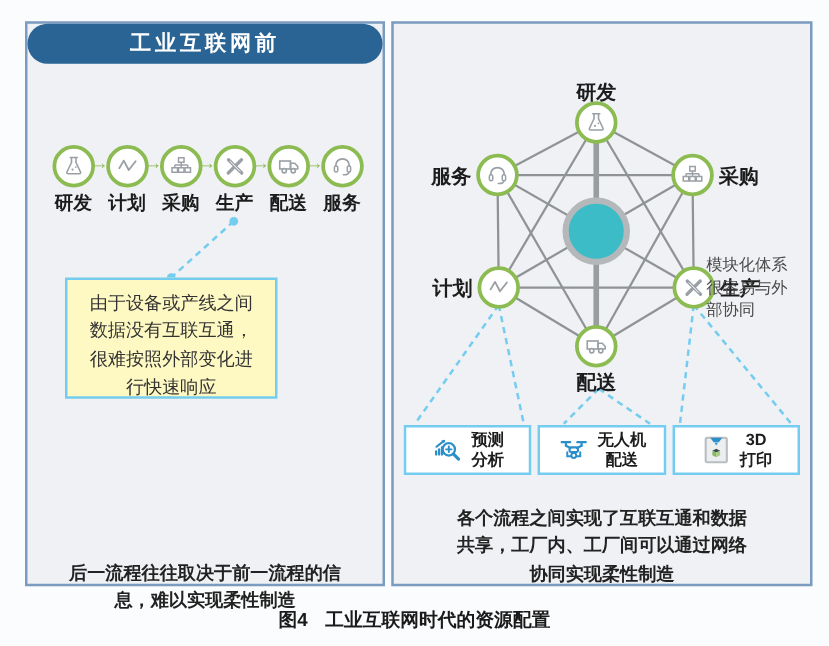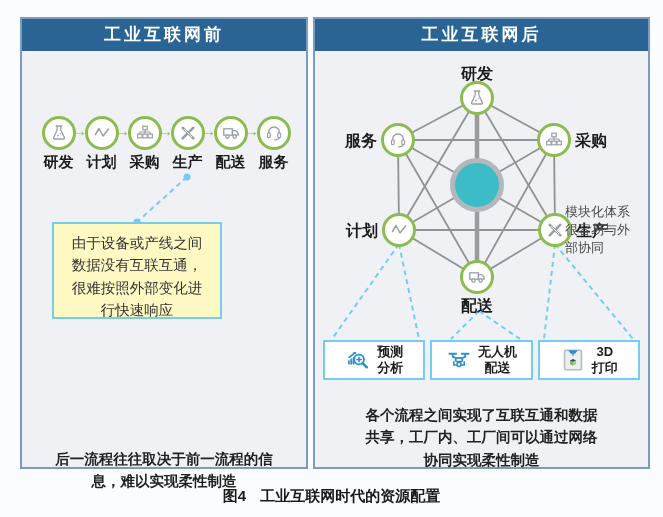--- a/index.html
+++ b/index.html
@@ -7,21 +7,21 @@
     width:663px;height:517px;position:relative;background:#fbfcfd;
     font-family:"Liberation Sans","DejaVu Sans",sans-serif;color:#222;
     overflow:hidden;
   }
   .panel{position:absolute;top:17px;height:452px;background:#eff1f4;
     border:2px solid #7b9cc0;box-sizing:border-box;}
   .panel-left{left:20px;width:288px;}
   .panel-right{left:313px;width:337px;}
   .panel-header{position:absolute;left:0;top:0;right:0;height:32px;background:#2a6494;
     color:#fff;font-size:17px;font-weight:bold;text-align:center;line-height:32px;
-    letter-spacing:3px;z-index:3;}
+    letter-spacing:3px;z-index:3;border-radius:16px;}
   
   .flow-row{position:absolute;top:97px;left:15px;display:flex;z-index:2;}
   .flow-item{width:43px;display:flex;flex-direction:column;align-items:center;position:relative;}
   .flow-item:not(:last-child)::after{content:"→";position:absolute;right:-7px;top:6px;
     color:#8cbb52;font-weight:bold;font-size:15px;}
   .node-circle{width:28px;height:28px;border:3px solid #8cbb52;border-radius:50%;
     background:#fff;display:flex;align-items:center;justify-content:center;box-sizing:content-box;}
   .flow-label{margin-top:3px;font-size:15px;font-weight:bold;color:#1c1c1c;white-space:nowrap;}
   .glyph{width:20px;height:20px;color:#9aa0a6;display:block;}
   
@@ -185,23 +185,20 @@
   <div class="callout">
     <div class="callout-text">由于设备或产线之间数据没有互联互通，很难按照外部变化进行快速响应</div>
   </div>
 
   <div class="panel-summary">
     <div class="inner">后一流程往往取决于前一流程的信息，难以实现柔性制造</div>
   </div>
 </div>
 
 <div class="panel panel-right">
-  <div class="panel-header">
-    <span>工业互联网后</span>
-  </div>
 
   <svg class="overlay-svg">
 
     <line class="net" x1="162" y1="79" x2="83" y2="121"></line>
     <line class="net" x1="162" y1="79" x2="239" y2="121"></line>
     <line class="net" x1="162" y1="79" x2="84" y2="211"></line>
     <line class="net" x1="162" y1="79" x2="240" y2="211"></line>
     <line class="net" x1="83" y1="121" x2="239" y2="121"></line>
     <line class="net" x1="83" y1="121" x2="84" y2="211"></line>
     <line class="net" x1="83" y1="121" x2="240" y2="211"></line>

